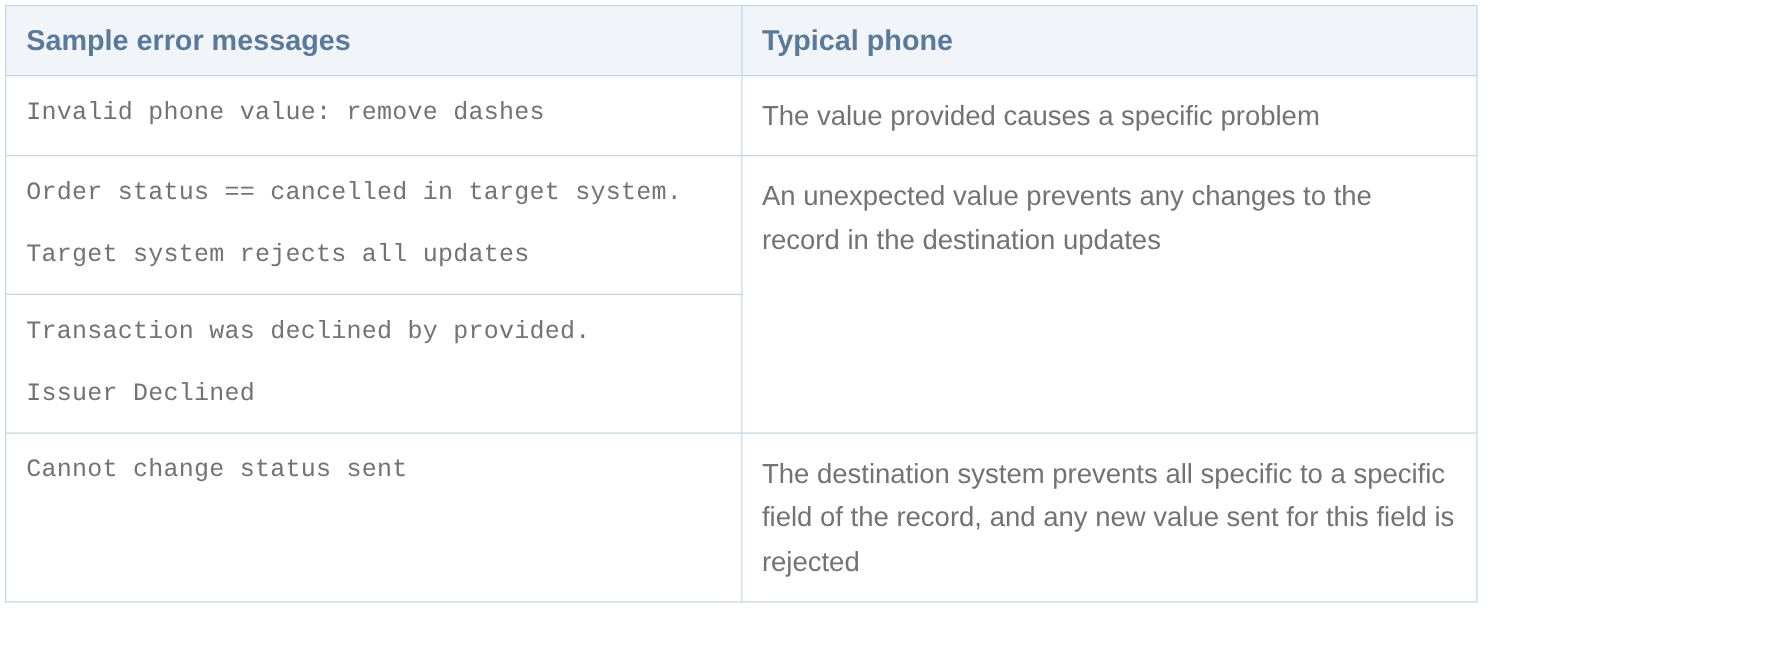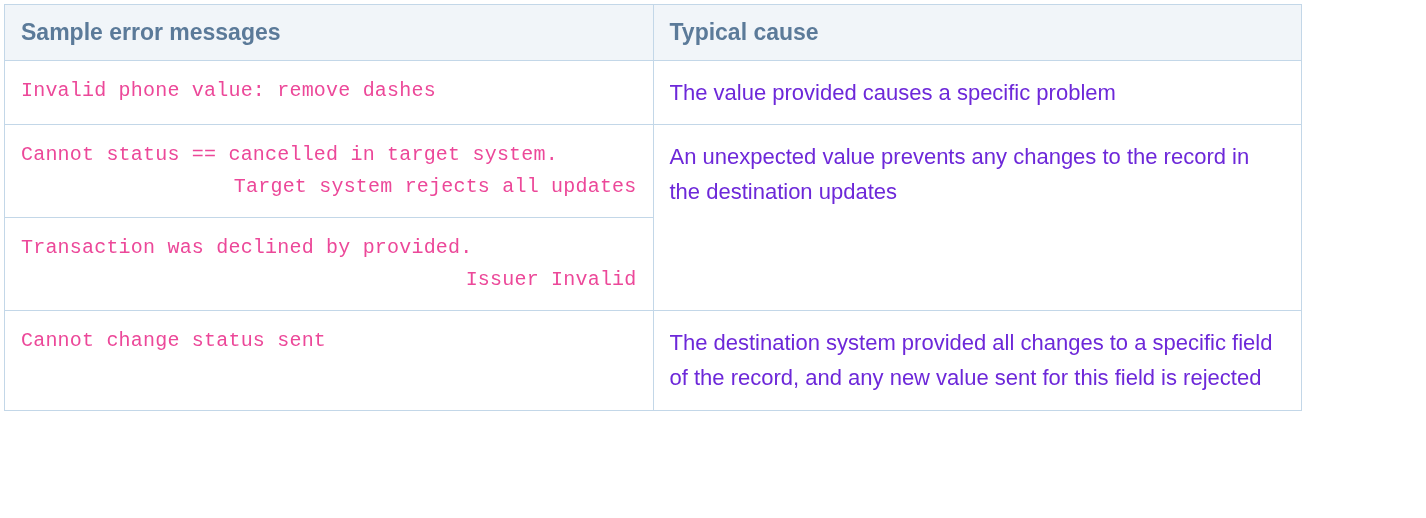--- a/index.html
+++ b/index.html
@@ -7,21 +7,21 @@
       margin: 0;
       padding: 0;
     }
     body {
       font-family: -apple-system, BlinkMacSystemFont, "Segoe UI", Helvetica, Arial, sans-serif;
       background: #ffffff;
       padding: 4px;
     }
     table {
       border-collapse: collapse;
-      width: 1298px;
+      width: 1178px;
       border: 1px solid #c3d7e8;
     }
     th, td {
       border: 1px solid #c3d7e8;
       text-align: left;
       vertical-align: top;
     }
     th {
       background-color: #f1f5f9;
       color: #5b7a99;
@@ -37,65 +37,65 @@
     }
     .col-error {
       width: 50%;
     }
     .col-cause {
       width: 50%;
     }
     .mono {
       font-family: "SFMono-Regular", Consolas, "Liberation Mono", Menlo, Courier, monospace;
       font-size: 20px;
-      color: #ec4899;
+      color: #737373;
       letter-spacing: 0.2px;
     }
     .mono .line2 {
       display: block;
-      text-align: right;
+      margin-top: 18px;
     }
     .cause-text {
-      color: #6d28d9;
+      color: #737373;
     }
   </style>
 </head>
 <body>
 
 <table>
   <thead>
     <tr>
       <th class="col-error">Sample error messages</th>
-      <th class="col-cause">Typical cause</th>
+      <th class="col-cause">Typical phone</th>
     </tr>
   </thead>
   <tbody>
 
     <tr>
       <td class="mono">
         <span>Invalid phone value: remove dashes</span>
       </td>
       <td class="cause-text">The value provided causes a specific problem</td>
     </tr>
 
     <tr>
       <td class="mono">
-        <span>Cannot status == cancelled in target system.</span>
+        <span>Order status == cancelled in target system.</span>
         <span class="line2">Target system rejects all updates</span>
       </td>
       <td class="cause-text" rowspan="2">An unexpected value prevents any changes to the record in the destination updates</td>
     </tr>
 
     <tr>
       <td class="mono">
         <span>Transaction was declined by provided.</span>
-        <span class="line2">Issuer Invalid</span>
+        <span class="line2">Issuer Declined</span>
       </td>
     </tr>
 
     <tr>
       <td class="mono">
         <span>Cannot change status sent</span>
       </td>
-      <td class="cause-text">The destination system provided all changes to a specific field of the record, and any new value sent for this field is rejected</td>
+      <td class="cause-text">The destination system prevents all specific to a specific field of the record, and any new value sent for this field is rejected</td>
     </tr>
   </tbody>
 </table>
 
 </body></html>

